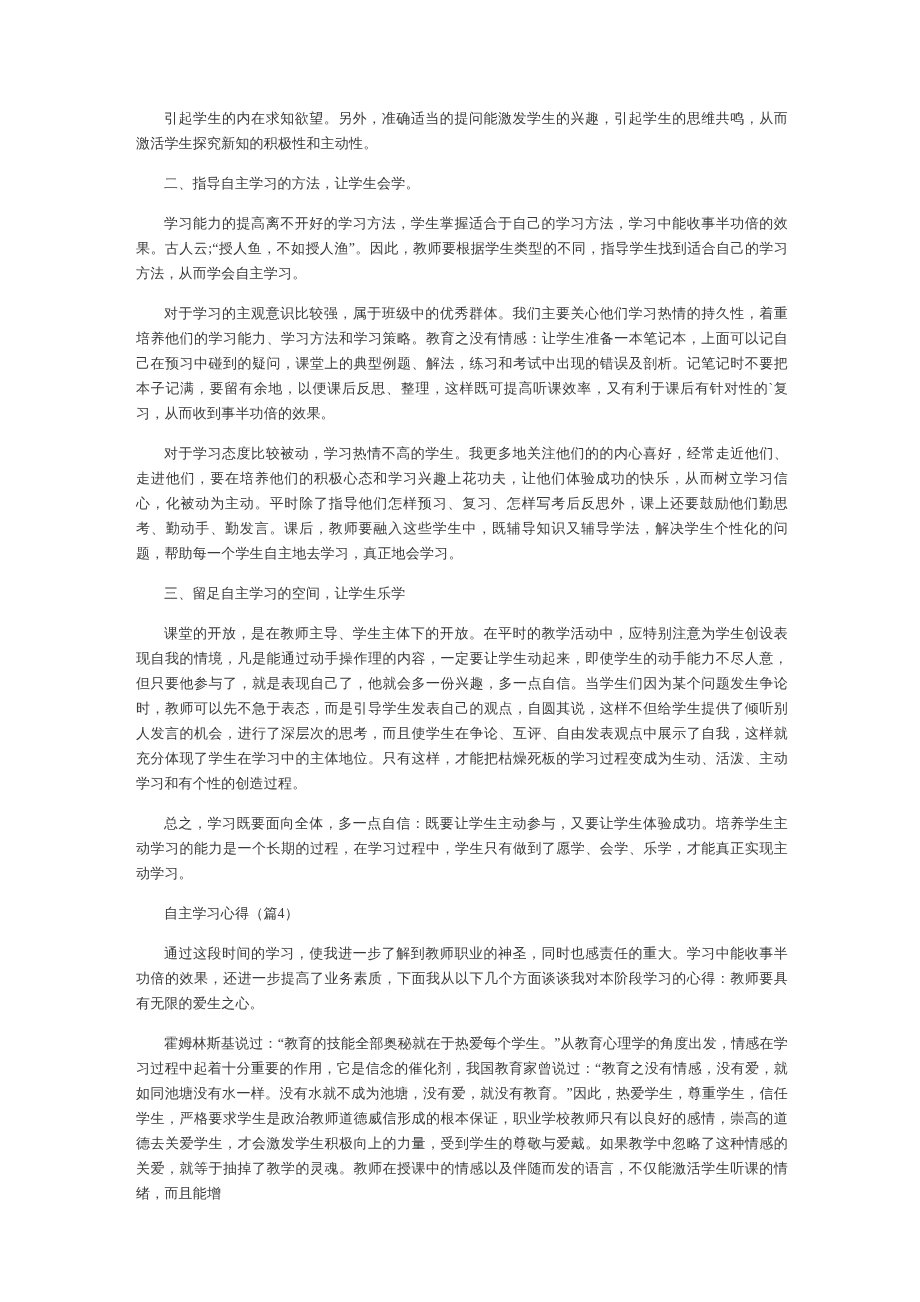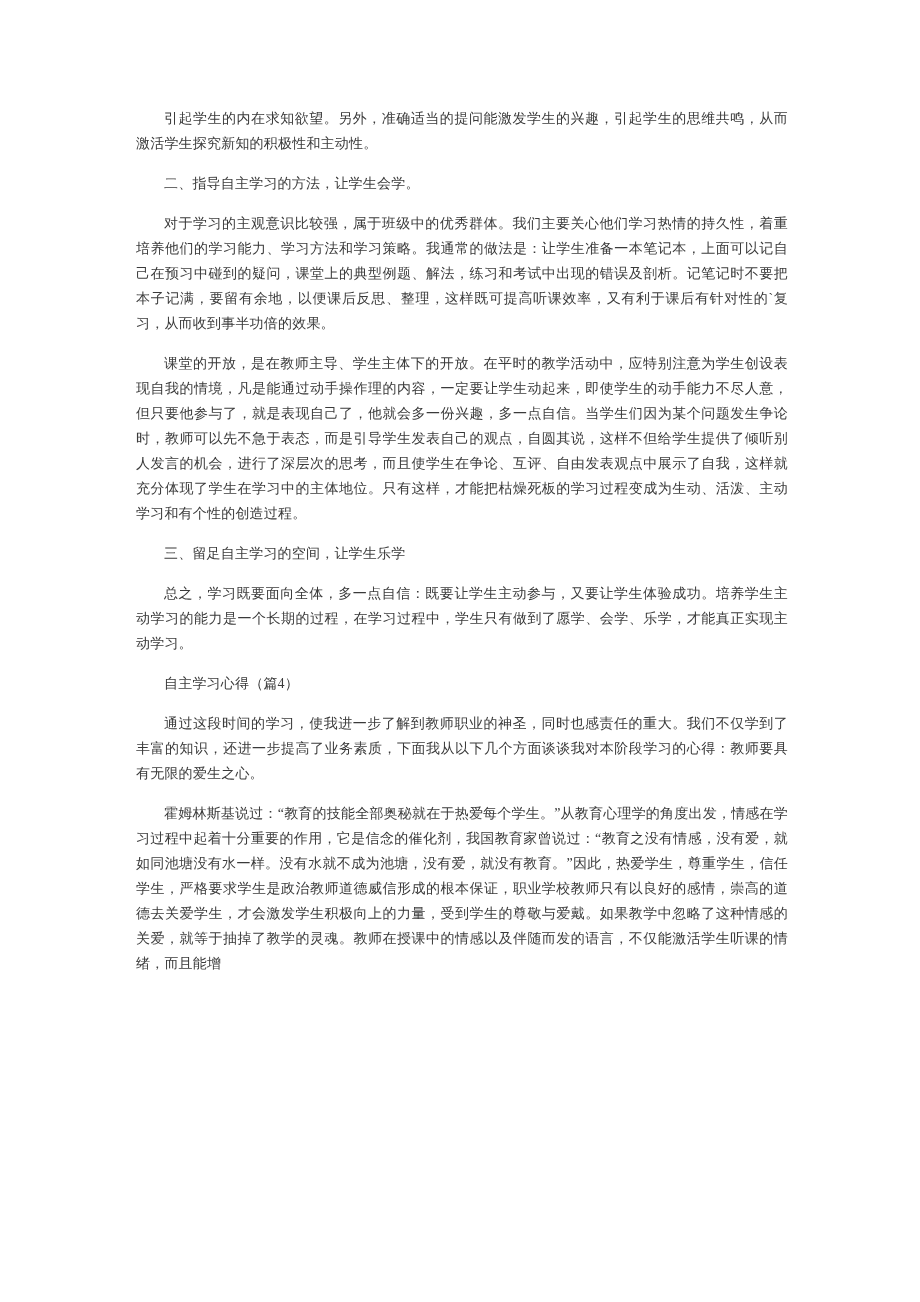--- a/index.html
+++ b/index.html
@@ -33,20 +33,22 @@
   .para.heading-bold {
     font-weight: normal;
   }
 </style>
 </head>
 <body>
 
 <div class="page">
   <p class="para">引起学生的内在求知欲望。另外，准确适当的提问能激发学生的兴趣，引起学生的思维共鸣，从而激活学生探究新知的积极性和主动性。</p>
   <p class="para">二、指导自主学习的方法，让学生会学。</p>
-  <p class="para">对于学习的主观意识比较强，属于班级中的优秀群体。我们主要关心他们学习热情的持久性，着重培养他们的学习能力、学习方法和学习策略。我通常的做法是：让学生准备一本笔记本，上面可以记自己在预习中碰到的疑问，课堂上的典型例题、解法，练习和考试中出现的错误及剖析。记笔记时不要把本子记满，要留有余地，以便课后反思、整理，这样既可提高听课效率，又有利于课后有针对性的`复习，从而收到事半功倍的效果。</p>
+  <p class="para">学习能力的提高离不开好的学习方法，学生掌握适合于自己的学习方法，学习中能收事半功倍的效果。古人云;“授人鱼，不如授人渔”。因此，教师要根据学生类型的不同，指导学生找到适合自己的学习方法，从而学会自主学习。</p>
+  <p class="para">对于学习的主观意识比较强，属于班级中的优秀群体。我们主要关心他们学习热情的持久性，着重培养他们的学习能力、学习方法和学习策略。教育之没有情感：让学生准备一本笔记本，上面可以记自己在预习中碰到的疑问，课堂上的典型例题、解法，练习和考试中出现的错误及剖析。记笔记时不要把本子记满，要留有余地，以便课后反思、整理，这样既可提高听课效率，又有利于课后有针对性的`复习，从而收到事半功倍的效果。</p>
+  <p class="para">对于学习态度比较被动，学习热情不高的学生。我更多地关注他们的的内心喜好，经常走近他们、走进他们，要在培养他们的积极心态和学习兴趣上花功夫，让他们体验成功的快乐，从而树立学习信心，化被动为主动。平时除了指导他们怎样预习、复习、怎样写考后反思外，课上还要鼓励他们勤思考、勤动手、勤发言。课后，教师要融入这些学生中，既辅导知识又辅导学法，解决学生个性化的问题，帮助每一个学生自主地去学习，真正地会学习。</p>
+  <p class="para">三、留足自主学习的空间，让学生乐学</p>
   <p class="para">课堂的开放，是在教师主导、学生主体下的开放。在平时的教学活动中，应特别注意为学生创设表现自我的情境，凡是能通过动手操作理的内容，一定要让学生动起来，即使学生的动手能力不尽人意，但只要他参与了，就是表现自己了，他就会多一份兴趣，多一点自信。当学生们因为某个问题发生争论时，教师可以先不急于表态，而是引导学生发表自己的观点，自圆其说，这样不但给学生提供了倾听别人发言的机会，进行了深层次的思考，而且使学生在争论、互评、自由发表观点中展示了自我，这样就充分体现了学生在学习中的主体地位。只有这样，才能把枯燥死板的学习过程变成为生动、活泼、主动学习和有个性的创造过程。</p>
-  <p class="para">三、留足自主学习的空间，让学生乐学</p>
   <p class="para">总之，学习既要面向全体，多一点自信：既要让学生主动参与，又要让学生体验成功。培养学生主动学习的能力是一个长期的过程，在学习过程中，学生只有做到了愿学、会学、乐学，才能真正实现主动学习。</p>
   <p class="para heading-bold">自主学习心得（篇4）</p>
-  <p class="para">通过这段时间的学习，使我进一步了解到教师职业的神圣，同时也感责任的重大。我们不仅学到了丰富的知识，还进一步提高了业务素质，下面我从以下几个方面谈谈我对本阶段学习的心得：教师要具有无限的爱生之心。</p>
+  <p class="para">通过这段时间的学习，使我进一步了解到教师职业的神圣，同时也感责任的重大。学习中能收事半功倍的效果，还进一步提高了业务素质，下面我从以下几个方面谈谈我对本阶段学习的心得：教师要具有无限的爱生之心。</p>
   <p class="para">霍姆林斯基说过：“教育的技能全部奥秘就在于热爱每个学生。”从教育心理学的角度出发，情感在学习过程中起着十分重要的作用，它是信念的催化剂，我国教育家曾说过：“教育之没有情感，没有爱，就如同池塘没有水一样。没有水就不成为池塘，没有爱，就没有教育。”因此，热爱学生，尊重学生，信任学生，严格要求学生是政治教师道德威信形成的根本保证，职业学校教师只有以良好的感情，崇高的道德去关爱学生，才会激发学生积极向上的力量，受到学生的尊敬与爱戴。如果教学中忽略了这种情感的关爱，就等于抽掉了教学的灵魂。教师在授课中的情感以及伴随而发的语言，不仅能激活学生听课的情绪，而且能增</p>
 </div>
 
 </body></html>

